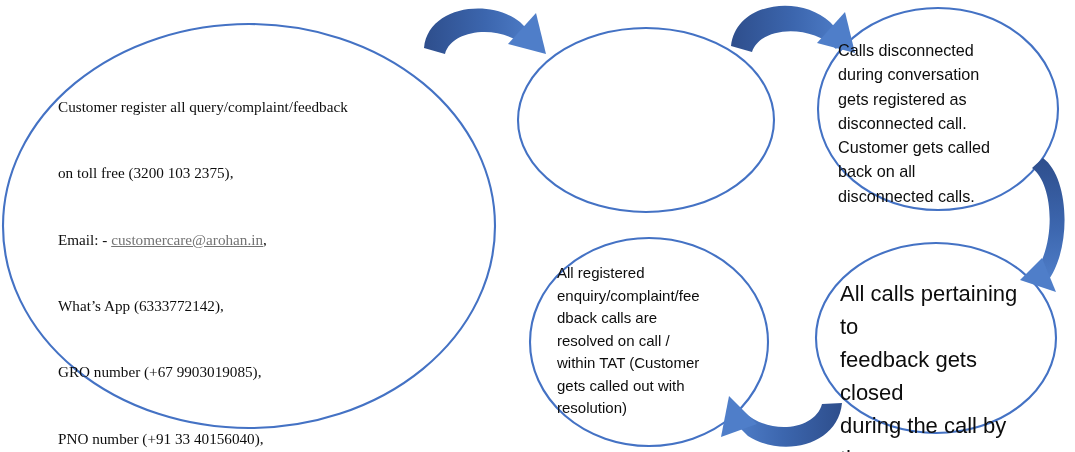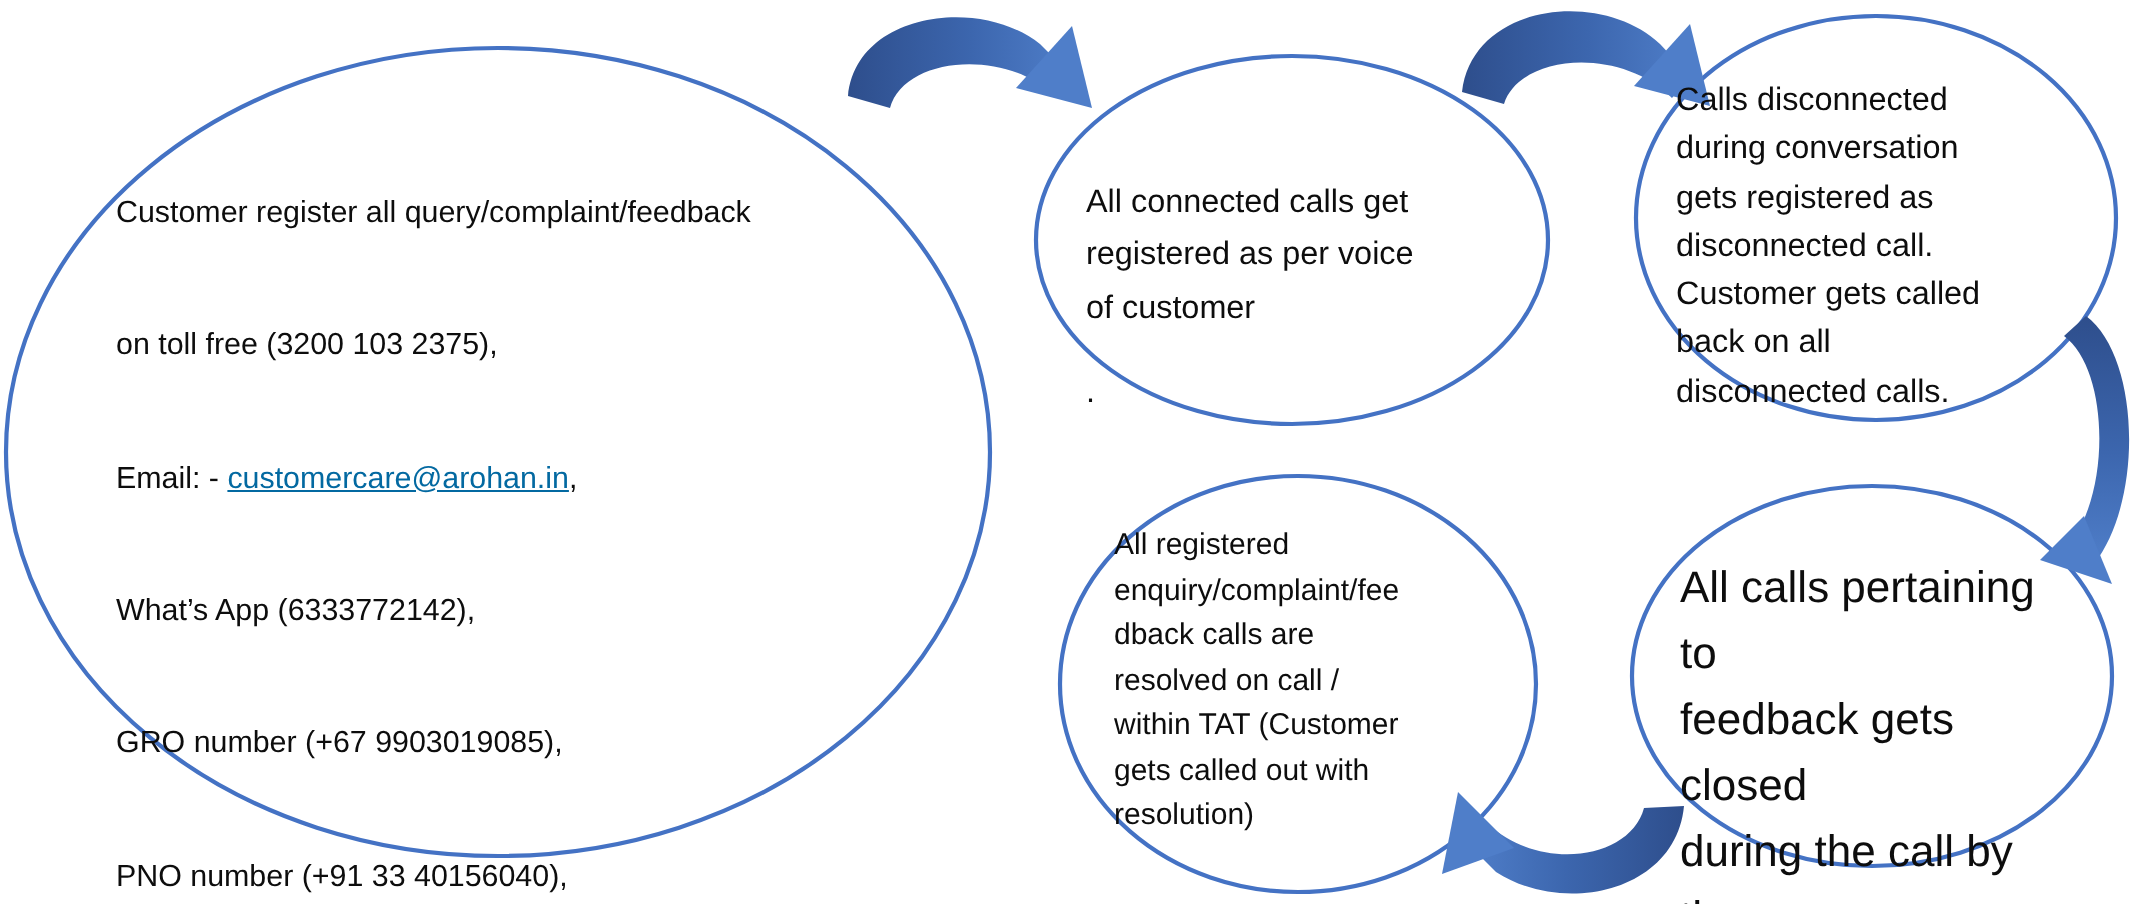--- a/index.html
+++ b/index.html
@@ -34,23 +34,23 @@
     pointer-events: none;
   }
   
   #node-intake-text {
     left: 58px;
     top: 57px;
     width: 380px;
     font-size: 15.2px;
     line-height: 2.18;
   }
-  #node-intake-text .line { display: block; }
+  #node-intake-text .line { display: block; font-family: Liberation Serif, serif; }
   #node-intake-text .email-link {
-    color: #0369a1;
+    color: #737373;
     text-decoration: underline;
   }
   
   #node-registered-text {
     left: 543px;
     top: 62px;
     width: 210px;
     font-size: 16.2px;
     line-height: 1.62;
   }
@@ -163,26 +163,20 @@
     <span class="line">GRO number (+67 9903019085),</span>
     <span class="line">PNO number (+91 33 40156040),</span>
     
     
     
     
     
     
   </div>
 
-  <div class="node-text" id="node-registered-text">
-    <span>All connected calls get
-registered as per voice
-of customer</span>
-    <span class="dot-mark">.</span>
-  </div>
 
   <div class="node-text" id="node-disconnected-text">Calls disconnected
 during conversation
 gets registered as
 disconnected call.
 Customer gets called
 back on all
 disconnected calls.</div>
 
   <div class="node-text" id="node-feedback-text">All calls pertaining to

